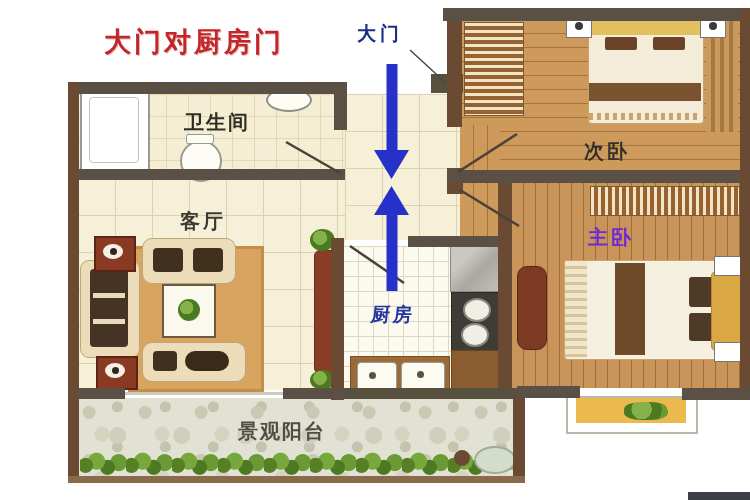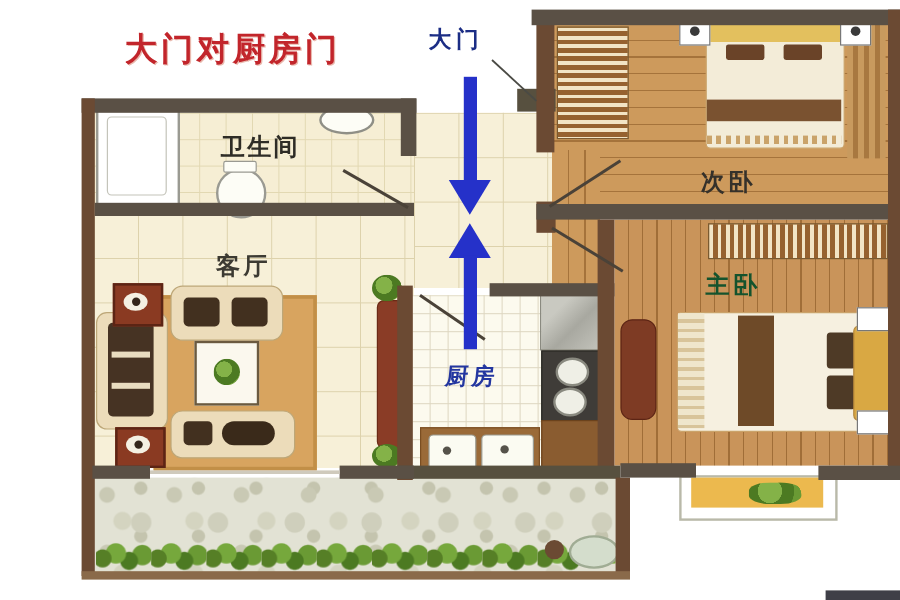--- a/index.html
+++ b/index.html
@@ -49,21 +49,21 @@
   .stripesV{background:repeating-linear-gradient(90deg,#f2e4c4 0 3px,#96622f 3px 7px);border:1px solid #7a5a30;}
 
   
   .lbl{position:absolute;font-weight:bold;white-space:nowrap;z-index:12;line-height:1;}
   #lbl-title{left:84px;top:28px;font-size:27px;letter-spacing:3px;color:#c2252b;text-shadow:1px 1px 0 #e9b9ae;margin-left:20px;}
   #lbl-damen{left:357px;top:24px;font-size:19px;letter-spacing:4px;color:#1b2d85;}
   #lbl-bath{left:184px;top:112px;font-size:20px;letter-spacing:2px;color:#2e2c26;}
   #lbl-living{left:180px;top:211px;font-size:20px;letter-spacing:3px;color:#3c3a32;}
   #lbl-kitchen{left:371px;top:305px;font-size:19px;letter-spacing:3px;color:#2336a0;transform:skewX(-6deg);}
   #lbl-bed2{left:584px;top:141px;font-size:20px;letter-spacing:3px;color:#35312a;}
-  #lbl-bed1{left:588px;top:227px;font-size:20px;letter-spacing:3px;color:#14532d;}
+  #lbl-bed1{left:588px;top:227px;font-size:20px;letter-spacing:3px;color:#6d28d9;}
   #lbl-balc{left:238px;top:421px;font-size:20px;letter-spacing:2px;color:#504e44;}
 
   
   .whiteBox{background:#ffffff;border:2px solid #9a9a92;border-radius:5px;}
   .dot{position:absolute;border-radius:50%;}
   svg.overlay{position:absolute;left:0;top:0;z-index:9;}
   .fz{z-index:2;} 
   .fu{z-index:4;} 
   .wa{z-index:6;} 
 </style>
@@ -205,15 +205,16 @@
     </g>
   </svg>
 
   <div class="lbl" id="lbl-title">大门对厨房门</div>
   <div class="lbl" id="lbl-damen">大门</div>
   <div class="lbl" id="lbl-bath">卫生间</div>
   <div class="lbl" id="lbl-living">客厅</div>
   <div class="lbl" id="lbl-kitchen">厨房</div>
   <div class="lbl" id="lbl-bed2">次卧</div>
   <div class="lbl" id="lbl-bed1">主卧</div>
+  <div class="lbl" id="lbl-balc">景观阳台</div>
 
   <div class="abs" style="left:688px;top:492px;width:62px;height:8px;background:#3f3f47;z-index:11;"></div>
 </div>
 
 </body></html>

